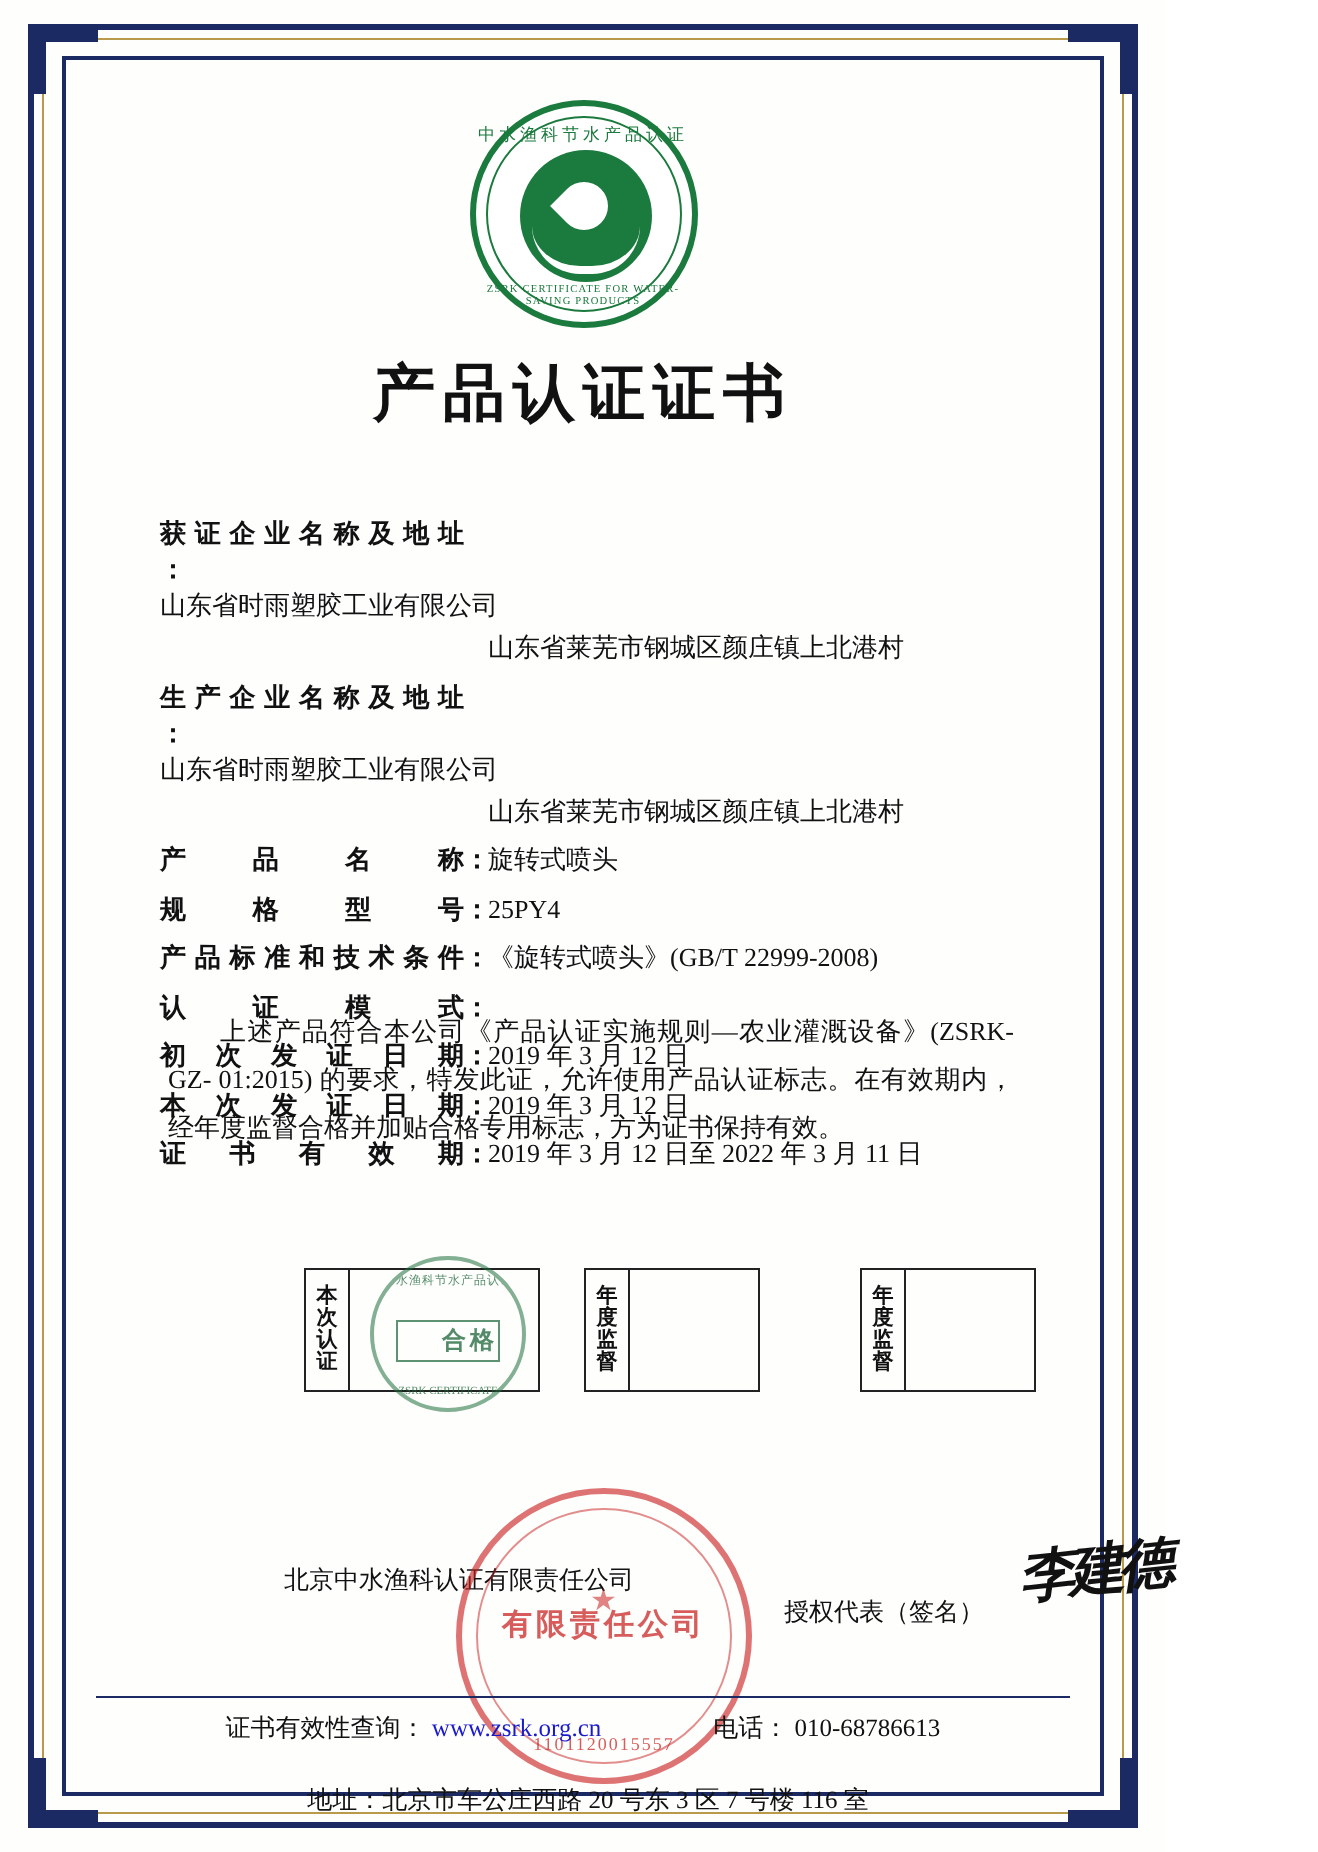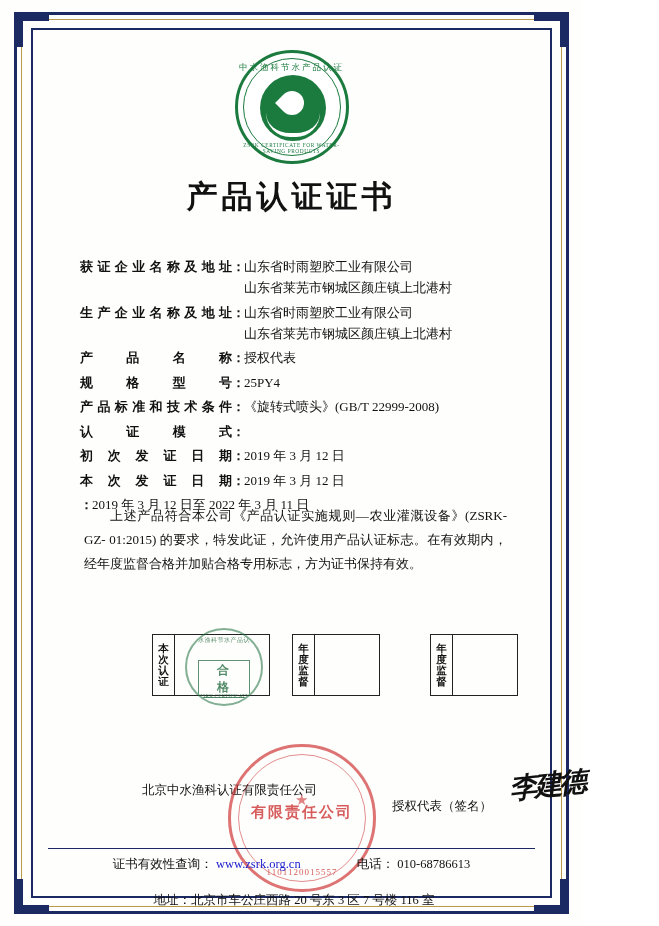--- a/index.html
+++ b/index.html
@@ -147,21 +147,21 @@
   }
   .row .colon {
     width: 12px;
     font-weight: bold;
   }
   .row .val {
     flex: 1;
     font-size: 13px;
   }
   .row.cont .lbl, .row.cont .colon { visibility: hidden; }
-  .row.tight { margin-bottom: 3px; }
+  .row.tight { margin-bottom: 3px; flex-direction: column; }
 
   
   .para {
     position: absolute;
     top: 468px; left: 44px; right: 36px;
     font-size: 13px;
     line-height: 1.85;
     text-align: justify;
     text-indent: 26px;
   }
@@ -212,25 +212,25 @@
     color: rgba(25,100,55,.75);
     font-size: 6px;
     overflow: hidden;
   }
   .green-stamp .gs-top {
     position: absolute; left: 0; right: 0; top: 6px;
     text-align: center; font-size: 6px; letter-spacing: .5px;
   }
   .green-stamp .gs-mid {
     position: absolute; left: 11px; right: 11px; top: 30px;
-    text-align: left;
+    text-align: right;
     font-size: 12px;
     font-weight: bold;
     border: 1.5px solid rgba(25,100,55,.7);
-    padding: 1px 18px;
+    padding: 1px 0;
     letter-spacing: 2px;
   }
   .green-stamp .gs-bot {
     position: absolute; left: 0; right: 0; bottom: 5px;
     text-align: center; font-size: 5.5px;
   }
 
   
   .sig-area {
     position: absolute;
@@ -369,21 +369,21 @@
       </div>
       <div class="row cont">
         <span class="lbl">生产企业名称及地址</span>
         <span class="colon">：</span>
         <span class="val">山东省莱芜市钢城区颜庄镇上北港村</span>
       </div>
 
       <div class="row">
         <span class="lbl">产 品 名 称</span>
         <span class="colon">：</span>
-        <span class="val">授权代表</span>
+        <span class="val">旋转式喷头</span>
       </div>
       <div class="row">
         <span class="lbl">规 格 型 号</span>
         <span class="colon">：</span>
         <span class="val">25PY4</span>
       </div>
       <div class="row">
         <span class="lbl">产品标准和技术条件</span>
         <span class="colon">：</span>
         <span class="val">《旋转式喷头》(GB/T 22999-2008)</span>
@@ -396,20 +396,21 @@
         <span class="lbl">初 次 发 证 日 期</span>
         <span class="colon">：</span>
         <span class="val">2019 年 3 月 12 日</span>
       </div>
       <div class="row">
         <span class="lbl">本 次 发 证 日 期</span>
         <span class="colon">：</span>
         <span class="val">2019 年 3 月 12 日</span>
       </div>
       <div class="row">
+        <span class="lbl">证 书 有 效 期</span>
         <span class="colon">：</span>
         <span class="val">2019 年 3 月 12 日至 2022 年 3 月 11 日</span>
       </div>
     </div>
 
     <div class="para">上述产品符合本公司《产品认证实施规则—农业灌溉设备》(ZSRK-GZ- 01:2015) 的要求，特发此证，允许使用产品认证标志。在有效期内，经年度监督合格并加贴合格专用标志，方为证书保持有效。</div>
 
     <div class="boxes">
 
       <div class="bx bx1">

